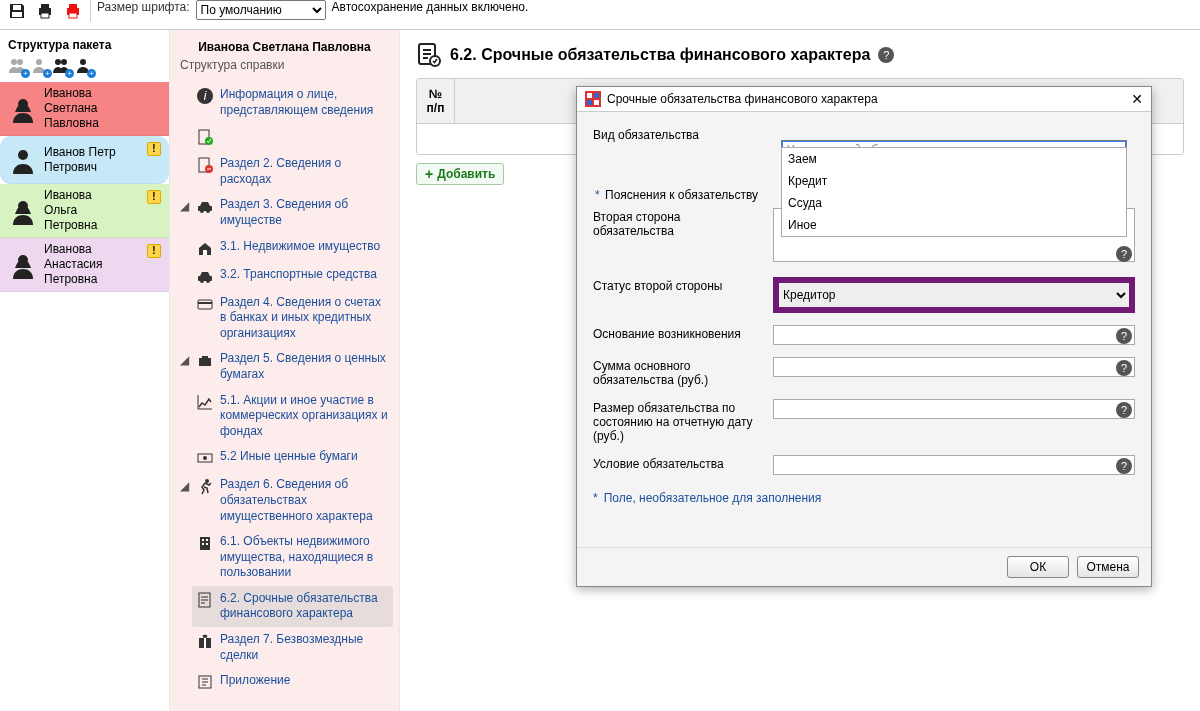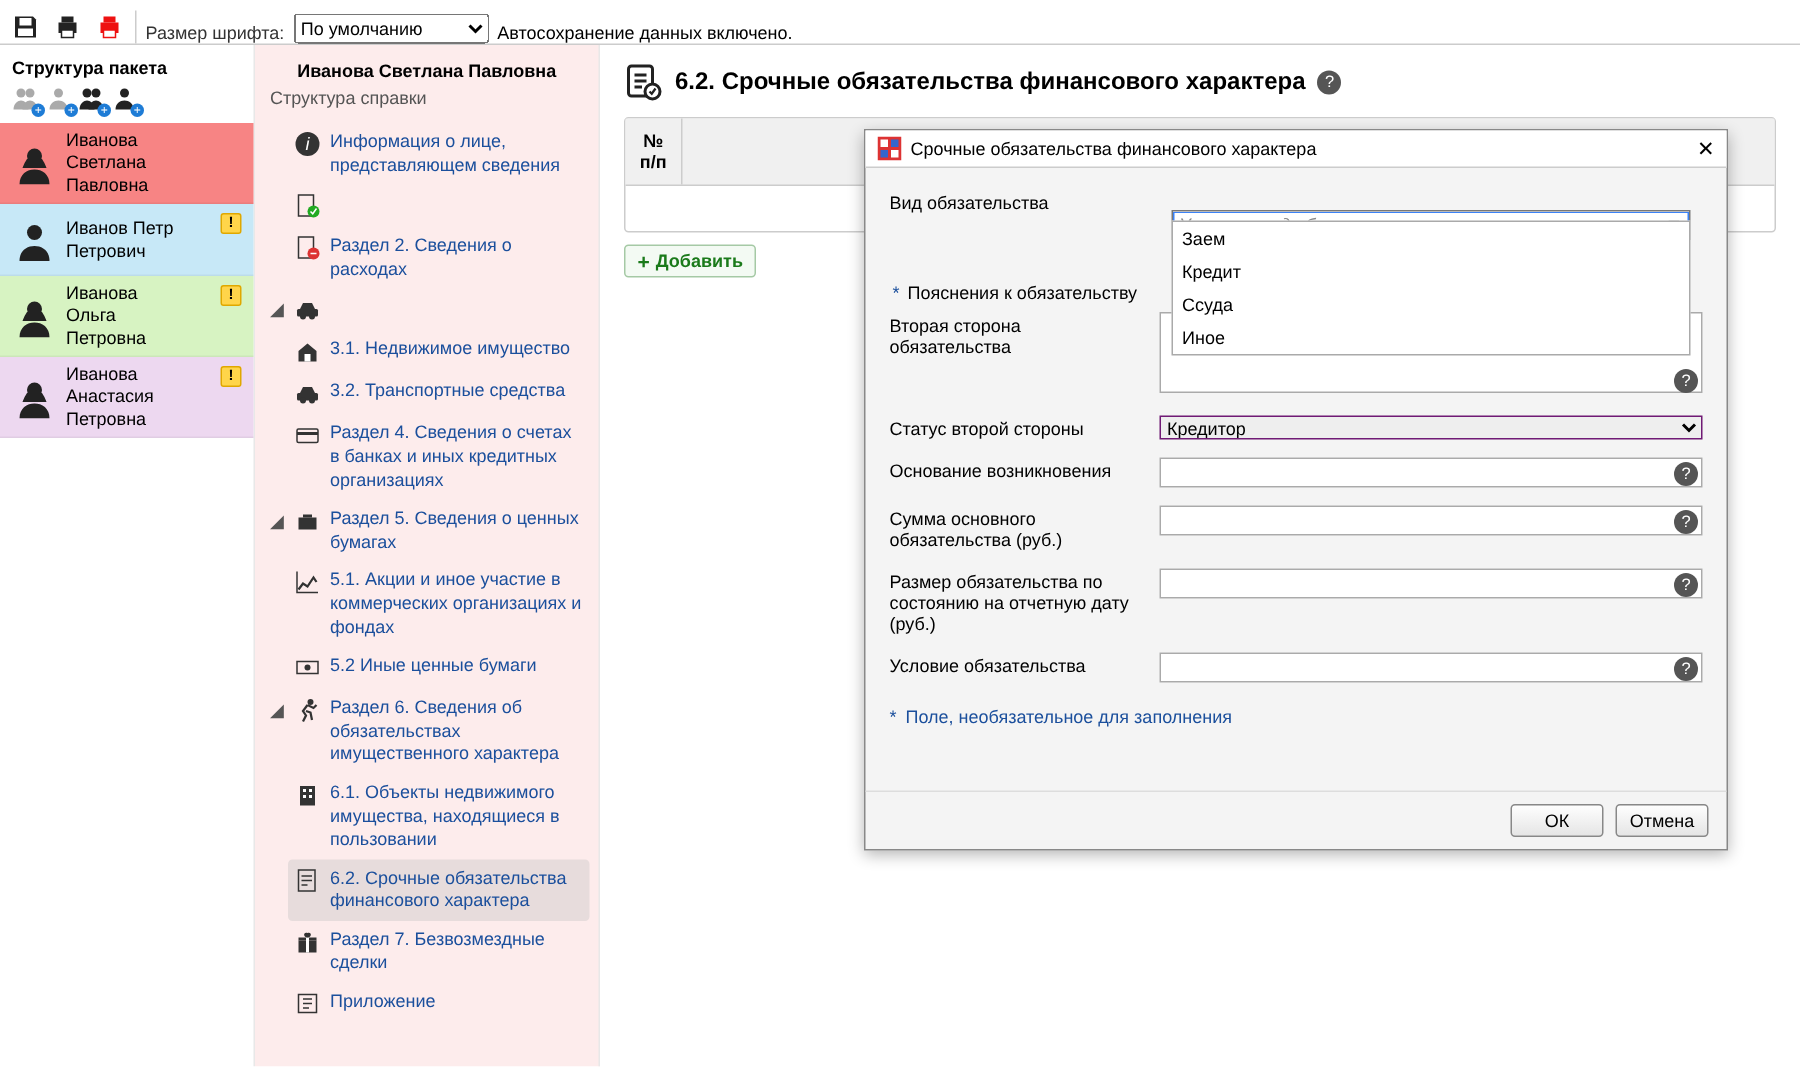--- a/index.html
+++ b/index.html
@@ -1,36 +1,36 @@
 <!DOCTYPE html>
 <html><head>
 <meta charset="utf-8">
 <style>
 * { box-sizing: border-box; margin: 0; padding: 0; font-family: Arial, sans-serif; font-size: 12px; }
 body { background: #fff; width: 1200px; height: 711px; overflow: hidden; position: relative; }
 
-.toolbar { height: 30px; border-bottom: 1px solid #ccc; display: flex; align-items: flex-end; padding: 0 6px; gap: 6px; }
+.toolbar { height: 30px; border-bottom: 1px solid #ccc; display: flex; align-items: flex-start; padding: 0 6px; gap: 6px; }
 .toolbar .icon { width: 22px; height: 22px; display: flex; align-items: center; justify-content: center; cursor: pointer; }
 .toolbar .sep { width: 1px; height: 22px; background: #ccc; }
 .toolbar label { color: #333; }
 .toolbar select { height: 20px; min-width: 130px; }
 
 .layout { display: flex; height: calc(100% - 30px); }
 
 .col-people { width: 170px; border-right: 1px solid #e8e8e8; }
 .pkg-title { font-weight: bold; padding: 8px 8px 4px; }
 .people-icons { padding: 0 8px 6px; display: flex; gap: 2px; }
 .p-icon { width: 20px; height: 20px; color: #888; position: relative; }
 .p-icon.act { color: #000; }
 .plus-small { position:absolute; bottom:-2px; right:-2px; width:9px; height:9px; border-radius:50%; background:#1e7cd6; color:#fff; font-size:8px; line-height:9px; text-align:center; }
 
 .person { display: flex; align-items: center; gap: 6px; padding: 4px 8px; cursor: pointer; min-height: 48px; position: relative; border-bottom:1px solid rgba(0,0,0,0.05);}
 .person .avatar { width: 30px; height: 30px; display:flex; align-items:center; justify-content:center; }
 .person.sel { background: #f78484; }
-.person.c1 { background: #c7e8f7; }
+.person.c1 { background: #c7e8f7; border-radius: 11px; }
 .person.c2 { background: #d7f3c2; }
 .person.c3 { background: #edd8f0; }
 .person .name { line-height: 1.25; }
 .warn { position:absolute; right:8px; top:6px; width:14px; height:14px; background:#ffd54a; border:1px solid #e0a800; border-radius:2px; text-align:center; line-height:12px; font-weight:bold; font-size:10px;}
 
 .col-tree { width: 230px; background: #fdecec; border-right: 1px solid #e8e8e8; display:flex; flex-direction:column; }
 .tree-head { text-align:center; font-weight:bold; padding: 10px 6px 2px; }
 .tree-sub { padding: 2px 10px 10px; color:#555; }
 .tree { flex:1; overflow-y:auto; padding: 0 6px 10px; }
 .t-row { display:flex; align-items:flex-start; gap:6px; padding:5px 4px; cursor:pointer; border-radius:3px; }
@@ -69,21 +69,21 @@
 .combo { width:100%; height:20px; border:1px solid #777; background:#fff; position:relative; display:flex; align-items:center; padding:0 18px 0 4px; }
 .combo .ph { color:#888; font-style:italic; }
 .combo .arrw { position:absolute; right:2px; top:2px; width:14px; height:14px; color:#333; }
 .combo.open { box-shadow: 0 0 0 1px #3b82f6 inset; }
 .dropdown { position:absolute; top:21px; left:8px; right:8px; background:#fff; border:1px solid #aaa; z-index:10; }
 .dropdown .opt { padding:4px 6px; cursor:pointer; }
 textarea.inp { width:100%; height:54px; border:1px solid #aaa; resize:none; padding:2px 20px 2px 4px; }
 input.inp { width:100%; height:20px; border:1px solid #aaa; padding:0 20px 0 4px; }
 .q-in { position:absolute; right:3px; top:3px; }
 .q-in.ta { top:auto; bottom:3px; }
-select.inp { width:100%; height:16px; border:1px solid #701a75; background:#eee; }
+select.inp { width:100%; height:36px; border:6px solid #701a75; background:#eee; }
 .note { color:#1b4f9c; font-size:11px; padding: 4px 0 10px; }
 .note .ast { margin-right:6px; }
 .dlg-foot { display:flex; justify-content:flex-end; gap:8px; padding:8px 12px; border-top:1px solid #ddd;margin-top:26px; }
 .btn { min-width:62px; height:22px; border:1px solid #888; background:linear-gradient(#fefefe,#e5e5e5); border-radius:3px; cursor:pointer; }
 
 
 svg { display:block; }
 </style>
 </head>
 <body>
@@ -238,20 +238,21 @@
         <div class="t-row">
           <span class="expander">◢</span>
           <span class="ti">
             <svg width="18" height="18" viewBox="0 0 18 18">
               <rect x="2" y="9" width="14" height="5" rx="1" fill="#333"></rect>
               <path d="M4 9l2-4h6l2 4" fill="#333"></path>
               <circle cx="6" cy="14" r="2" fill="#333"></circle>
               <circle cx="12" cy="14" r="2" fill="#333"></circle>
             </svg>
           </span>
+          <span class="tl">Раздел 3. Сведения об имуществе</span>
         </div>
         <div class="t-row t-sub">
           <span class="ti">
             <svg width="18" height="18" viewBox="0 0 18 18">
               <path d="M3 9l6-5 6 5v7H3z" fill="#333"></path>
               <rect x="7" y="11" width="4" height="5" fill="#fff"></rect>
             </svg>
           </span>
           <span class="tl">3.1. Недвижимое имущество</span>
         </div>

